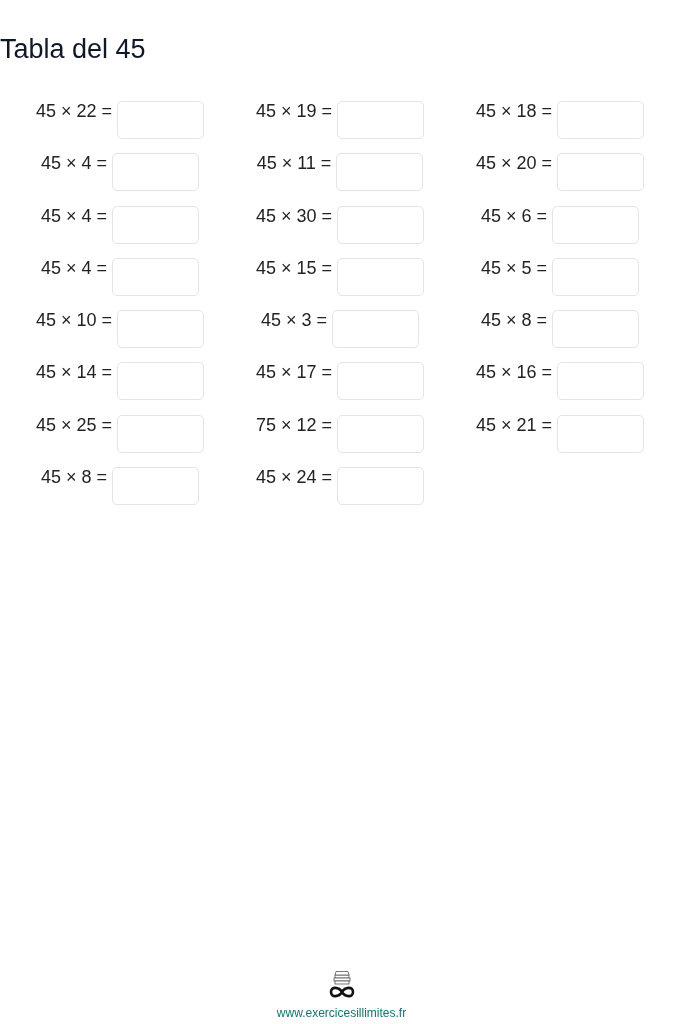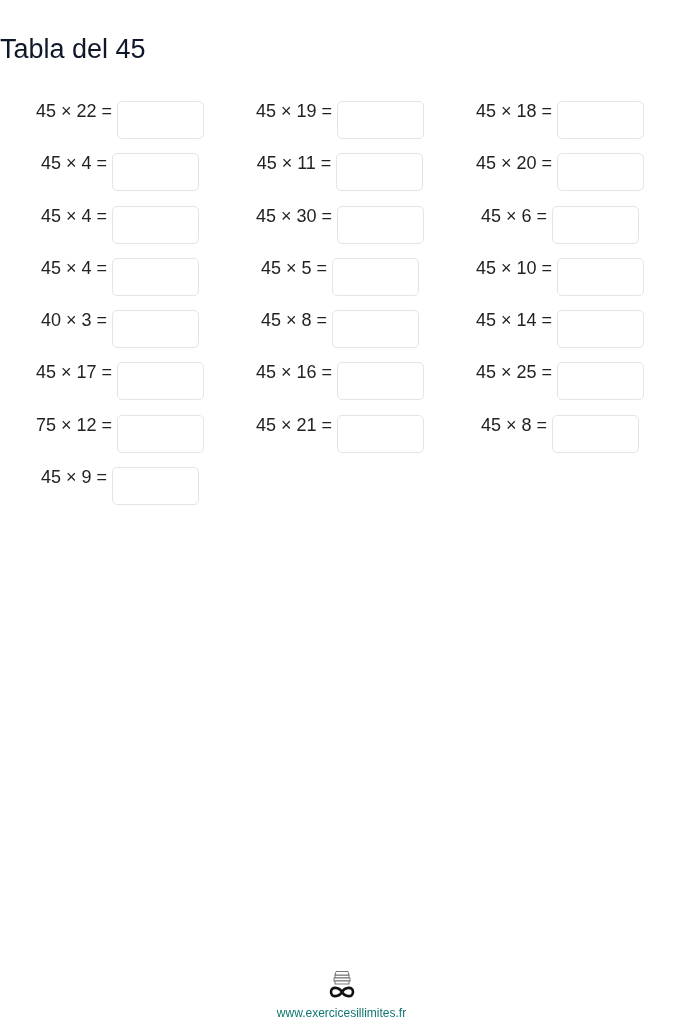--- a/index.html
+++ b/index.html
@@ -121,30 +121,34 @@
   <div class="cell">
       <span class="expr">45 × 6 =</span>
       <input class="answer-box" type="text" value="" style="">
     </div>
 
   <div class="cell">
       <span class="expr">45 × 4 =</span>
       <input class="answer-box" type="text" value="" style="">
     </div>
   <div class="cell">
+      <span class="expr">45 × 15 =</span>
+      <input class="answer-box" type="text" value="" style="">
+    </div>
+  <div class="cell">
       <span class="expr">45 × 5 =</span>
       <input class="answer-box" type="text" value="" style="">
     </div>
 
   <div class="cell">
       <span class="expr">45 × 10 =</span>
       <input class="answer-box" type="text" value="" style="">
     </div>
   <div class="cell">
-      <span class="expr">40 × 3 =</span>
+      <span class="expr">45 × 3 =</span>
       <input class="answer-box" type="text" value="" style="">
     </div>
   <div class="cell">
       <span class="expr">45 × 8 =</span>
       <input class="answer-box" type="text" value="" style="">
     </div>
 
   <div class="cell">
       <span class="expr">45 × 14 =</span>
       <input class="answer-box" type="text" value="" style="">
@@ -169,21 +173,21 @@
   <div class="cell">
       <span class="expr">45 × 21 =</span>
       <input class="answer-box" type="text" value="" style="">
     </div>
 
   <div class="cell">
       <span class="expr">45 × 8 =</span>
       <input class="answer-box" type="text" value="" style="">
     </div>
   <div class="cell">
-      <span class="expr">45 × 9 =</span>
+      <span class="expr">45 × 24 =</span>
       <input class="answer-box" type="text" value="" style="">
     </div>
 </div>
 
 <div class="footer">
   <svg class="logo" viewBox="0 0 36 30">
 
     <g fill="#ffffff" stroke="#555555" stroke-width="0.8">
       <rect x="11" y="5" width="14" height="3"></rect>
       <rect x="10" y="8" width="16" height="3"></rect>

